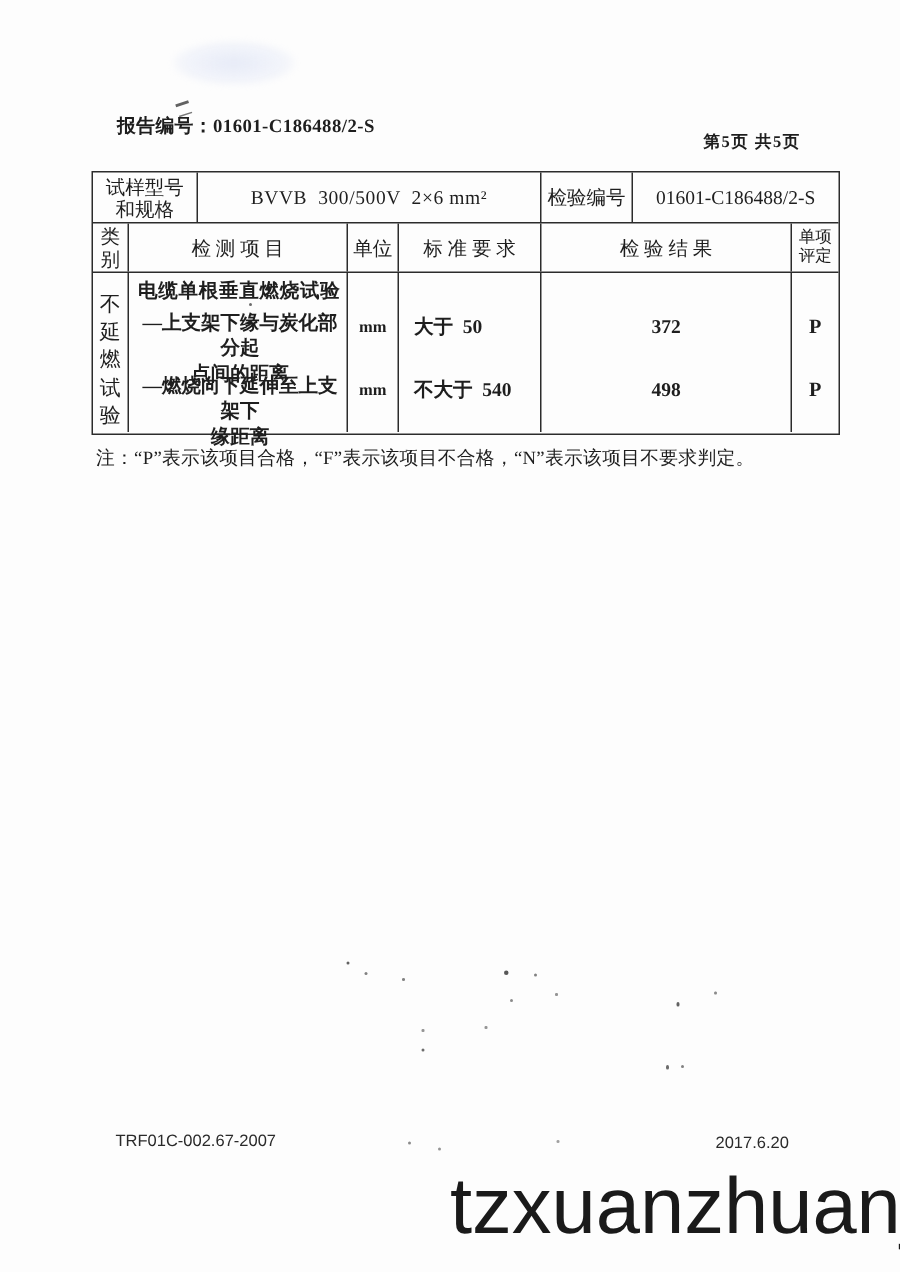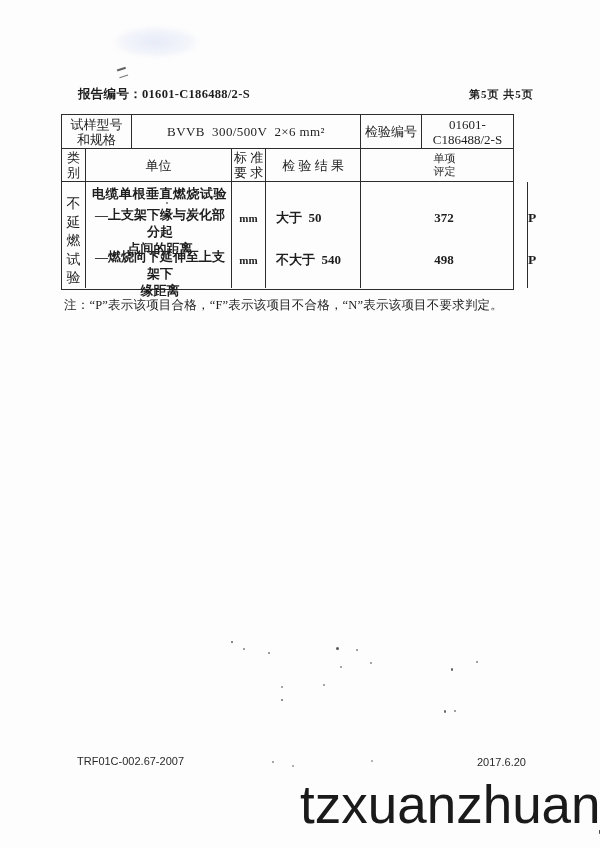--- a/index.html
+++ b/index.html
@@ -8,29 +8,29 @@
     background:#fdfdfd; overflow:hidden;
     color:#1e1e1e;
     font-family:"Liberation Serif", serif;
   }
   .abs { position:absolute; }
   .pre { white-space:pre-line;text-align:center; }
   .prespace { white-space:pre; }
 
   
   .report-no {
-    left:78px; top:86px; font-size:12.5px; font-weight:bold; letter-spacing:.3px;
+    left:78px; top:76px; font-size:12.5px; font-weight:bold; letter-spacing:.3px;
   }
   .page-indicator {
     left:469px; top:87px; font-size:11px; font-weight:bold; letter-spacing:1px;
   }
 
   
   .doc-table {
-    left:61px; top:114px; width:453px; height:176px;
+    left:61px; top:114px; width:499px; height:176px;
     border:1.6px solid #2c2c2c; box-sizing:border-box;
     background:transparent;
   }
   .tr { display:grid; box-sizing:border-box; }
   .tr-info { grid-template-columns:70px 229px 61px 1fr; height:33px; }
   .tr-head { grid-template-columns:24px 146px 34px 95px 167px 1fr; height:33px; border-top:1.2px solid #2c2c2c; }
   .tr-body { grid-template-columns:24px 146px 34px 95px 167px 1fr; height:106px; border-top:1.2px solid #2c2c2c; }
   .td {
     border-right:1.1px solid #2c2c2c; box-sizing:border-box;
     display:flex; align-items:center; justify-content:center;
@@ -98,20 +98,21 @@
       <div class="td pre">试样型号
 和规格</div>
       <div class="td prespace spec">BVVB  300/500V  2×6 mm²</div>
       <div class="td">检验编号</div>
       <div class="td">01601-C186488/2-S</div>
     </div>
 
     <div class="tr tr-head">
       <div class="td pre">类
 别</div>
+      <div class="td">检 测 项 目</div>
       <div class="td">单位</div>
       <div class="td">标 准 要 求</div>
       <div class="td">检 验 结 果</div>
       <div class="td pre small2">单项
 评定</div>
     </div>
 
     <div class="tr tr-body">
       <div class="td pre cat-cell">不
 延

